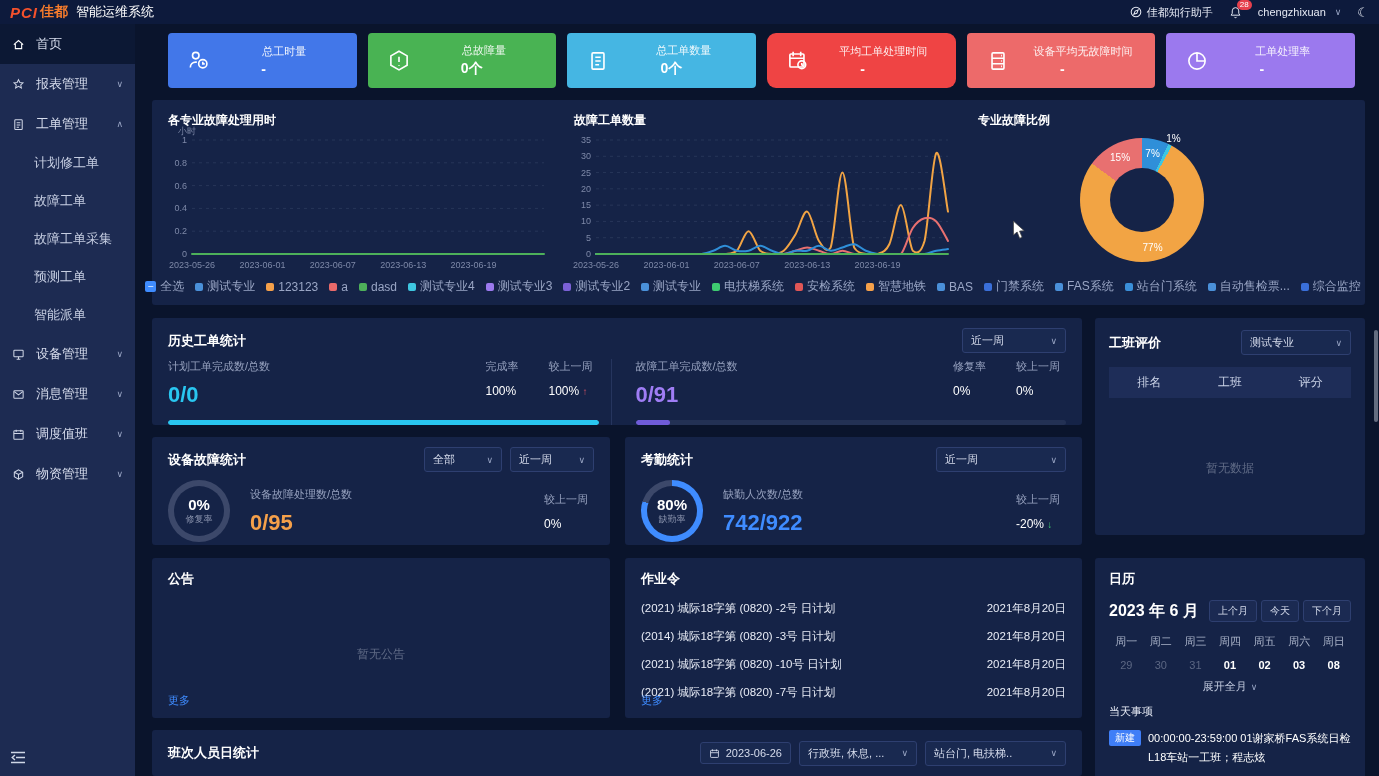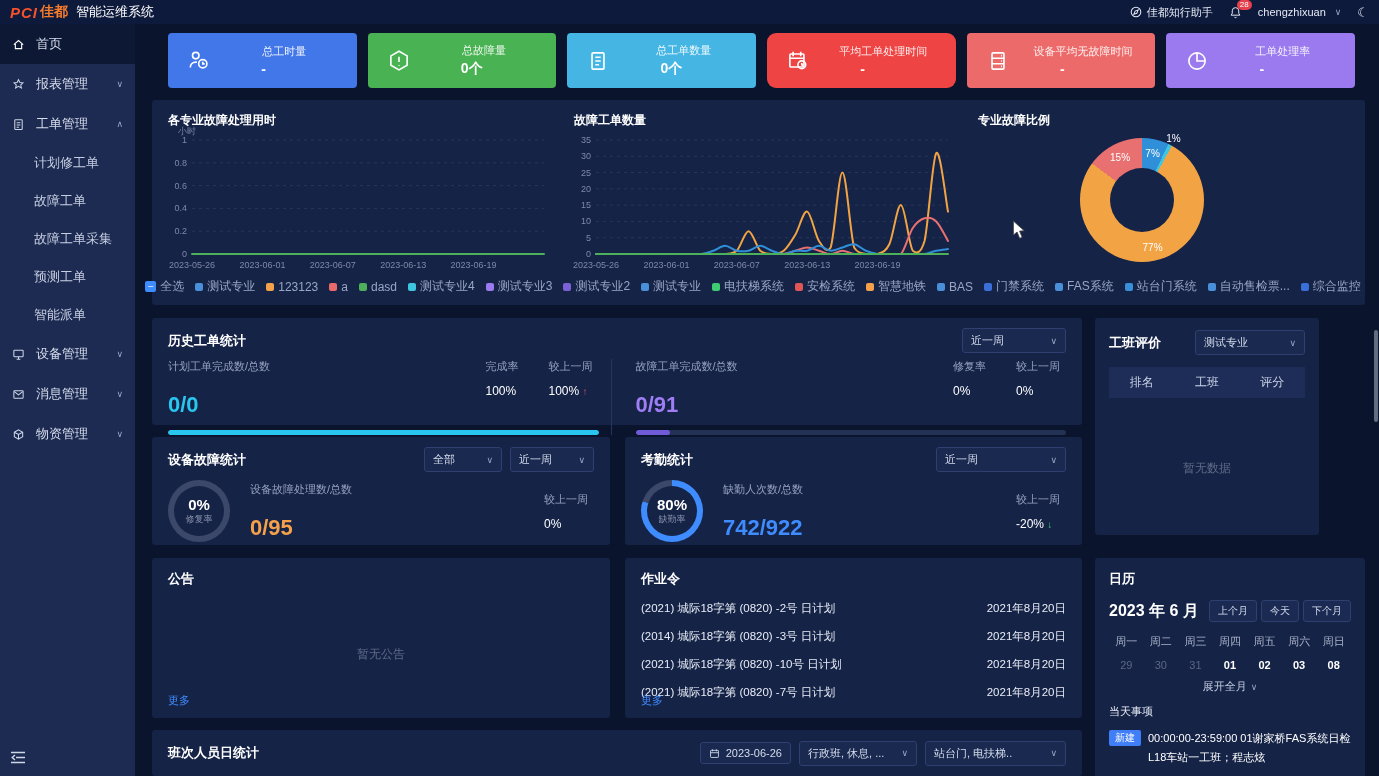--- a/index.html
+++ b/index.html
@@ -56,31 +56,31 @@
   
   .dd{display:inline-flex;align-items:center;justify-content:space-between;background:#192950;border:1px solid #2e3f70;border-radius:3px;padding:4px 8px;font-size:11px;color:#d6dcec;cursor:pointer;box-sizing:border-box}
   
   .history{left:17px;top:294px;width:930px;height:107px;padding:10px 16px}
   .title-row{display:flex;align-items:center}
   .halves{display:flex;margin-top:6px}
   .half{flex:1}
   .half+.half{border-left:1px solid #26355e;padding-left:24px;margin-left:12px}
   .metric-row{display:flex;align-items:flex-start}
   .m-label{font-size:11px;color:#97a2bf}
-  .m-value{font-size:22px;font-weight:bold;margin-top:18px}
+  .m-value{font-size:22px;font-weight:bold;margin-top:8px}
   .cyan{color:#29c6f0}.purple{color:#9f7df5}.orange{color:#f5a04a}.blue{color:#3f8cff}
   .m-stats{margin-left:auto;display:flex;gap:30px;padding-right:6px}
   .m-col{font-size:11px;color:#97a2bf;text-align:left}
   .m-col b{display:block;color:#fff;font-weight:normal;font-size:12px;margin-top:10px}
   .arrow-up{color:#e05667;font-size:10px}
   .arrow-down{color:#3ecb71;font-size:10px}
   .pbar{height:5px;background:#233154;border-radius:3px;overflow:hidden;margin-top:12px}
   .pbar>div{height:100%;border-radius:3px}
   
-  .team{left:960px;top:294px;width:224px;height:217px;padding:12px 14px}
+  .team{left:960px;top:294px;width:270px;height:217px;padding:12px 14px}
   .thead{display:flex;background:#1e2d58;margin-top:12px;padding:7px 0;font-size:12px;color:#ccd4e8}
   .thead span{flex:1;text-align:center}
   .empty{text-align:center;color:#5f6a85;font-size:12px}
   
   .device{left:17px;top:413px;width:458px;height:108px;padding:10px 16px}
   .attend{left:490px;top:413px;width:457px;height:108px;padding:10px 16px}
   .gauge-row{display:flex;align-items:center;margin-top:8px;gap:20px}
   .gauge{width:62px;height:62px;border-radius:50%;position:relative;flex:0 0 auto}
   .gauge-inner{position:absolute;inset:6px;background:#152347;border-radius:50%;display:flex;flex-direction:column;align-items:center;justify-content:center}
   .g-label{font-size:15px;font-weight:bold;color:#fff}
@@ -215,20 +215,27 @@
   </div>
   <div class="side-item chev">
     <svg width="13" height="13" viewBox="0 0 14 14" fill="none" stroke="#cfd6e6" stroke-width="1.1">
         <rect x="2" y="3" width="10" height="8" rx="0.8"></rect>
         <path d="M2.5 3.8L7 7.4l4.5-3.6"></path>
       </svg>
     <span class="lbl">消息管理</span>
   </div>
   <div class="side-item chev">
     <svg width="13" height="13" viewBox="0 0 14 14" fill="none" stroke="#cfd6e6" stroke-width="1.1">
+        <rect x="2" y="3" width="10" height="9" rx="0.8"></rect>
+        <path d="M4.5 1.8v2.4M9.5 1.8v2.4M2 6h10"></path>
+      </svg>
+    <span class="lbl">调度值班</span>
+  </div>
+  <div class="side-item chev">
+    <svg width="13" height="13" viewBox="0 0 14 14" fill="none" stroke="#cfd6e6" stroke-width="1.1">
         <path d="M2.5 4.5L7 2l4.5 2.5v5L7 12 2.5 9.5z"></path>
         <path d="M2.5 4.5L7 7l4.5-2.5M7 7v5"></path>
       </svg>
     <span class="lbl">物资管理</span>
   </div>
   <div class="collapse">
     <svg width="16" height="13" viewBox="0 0 16 13" fill="none" stroke="#cfd6e6" stroke-width="1.4">
         <path d="M1 1.5h14M6 6.5h9M1 11.5h14M5 4l-2.8 2.5L5 9"></path>
       </svg>
   </div>

